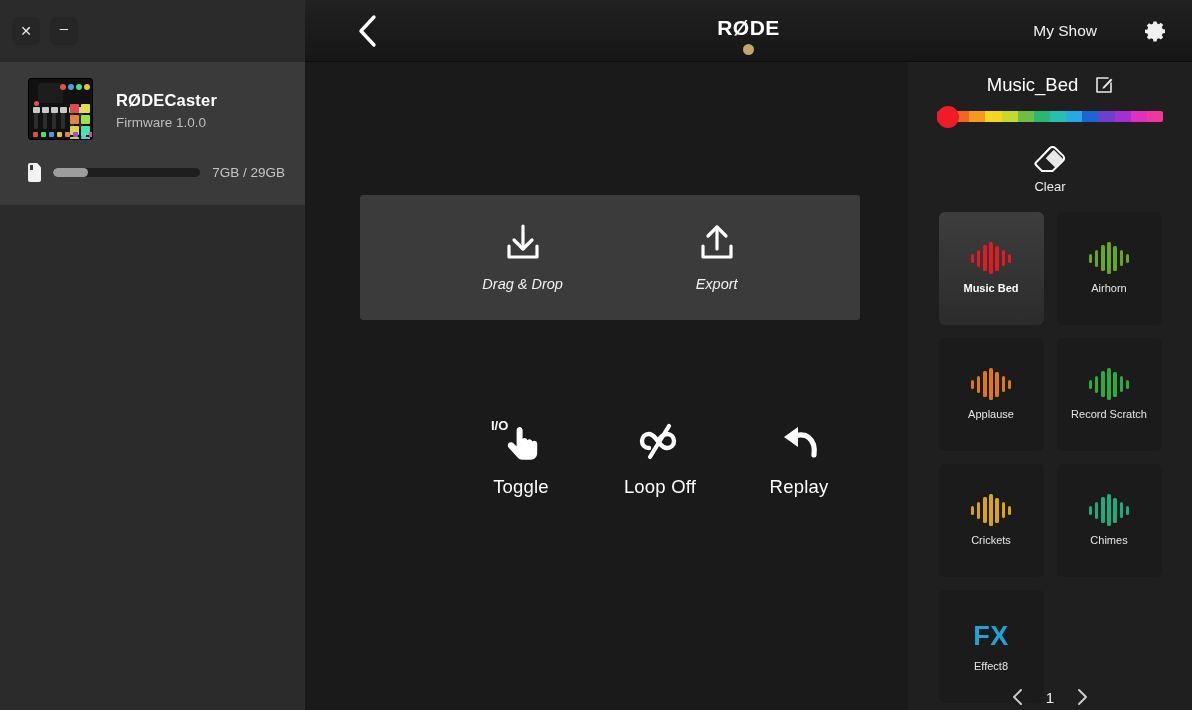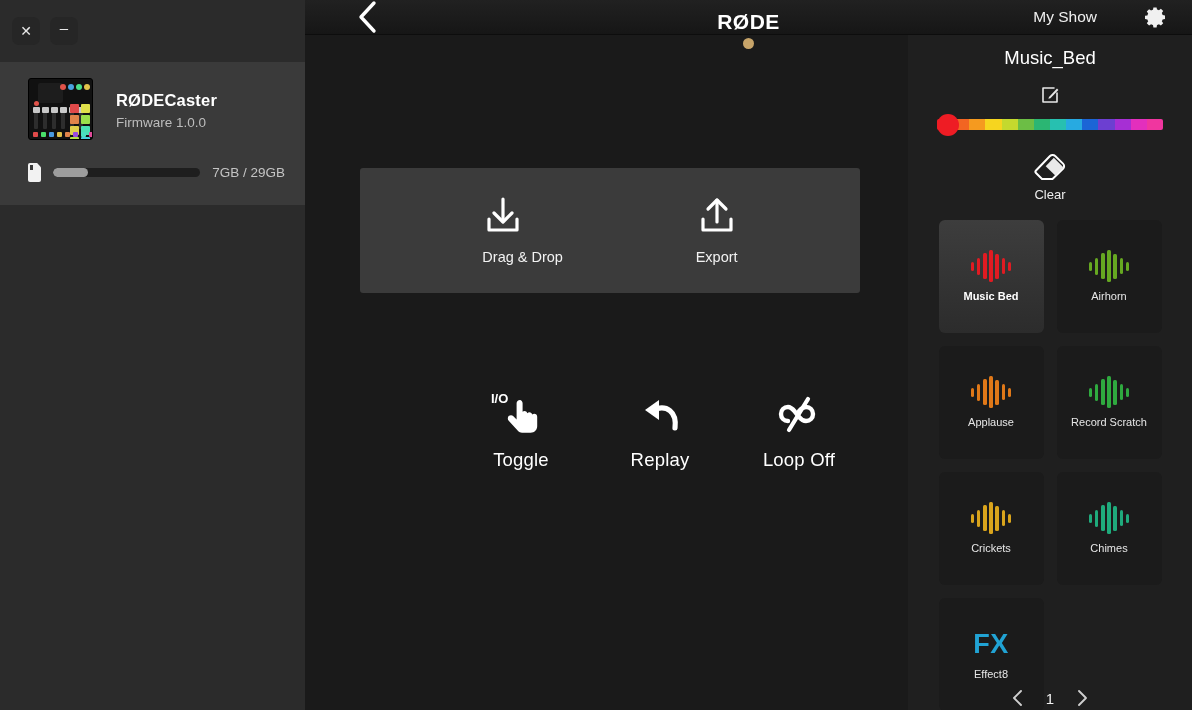--- a/index.html
+++ b/index.html
@@ -63,21 +63,21 @@
   .header {
     height: 62px; background: linear-gradient(#212121, #161616);
     display: flex; align-items: center; position: relative;
     border-bottom: 1px solid #0d0d0d;
   }
   .back-arrow {
     width: 56px; display: flex; align-items: center; justify-content: center;
     margin-left: 34px; cursor: pointer;
   }
   .brand {
-    position: absolute; left: 0; right: 0; top: 10px;
+    position: absolute; left: 0; right: 0; top: 16px;
     display: flex; flex-direction: column; align-items: center; pointer-events: none;
   }
   .brand-text {
     color: #fff; font-size: 21px; font-weight: bold; letter-spacing: .5px;
     font-family: "Liberation Sans", sans-serif;
   }
   .brand-dot { width: 11px; height: 11px; border-radius: 50%; background: #c7a469; margin-top: 4px; }
   .header-right {
     margin-left: auto; display: flex; align-items: center; gap: 47px; padding-right: 24px;
   }
@@ -87,36 +87,36 @@
   .body-area { flex: 1; display: flex; background: #1a1a1a; }
 
   
   .center { flex: 1; position: relative; }
   .dropzone {
     position: absolute; left: 55px; top: 133px; width: 500px; height: 125px;
     background: #3b3b3b; border-radius: 3px;
     display: flex; align-items: center; justify-content: space-around;
     padding: 0 56px;
   }
-  .tool { display: flex; flex-direction: column; cursor: pointer; }
+  .tool { display: flex; flex-direction: column; align-items: center; cursor: pointer; font-style: italic; }
   .tool-label { color: #f2f2f2; font-size: 14.5px; margin-top: 12px; }
   .actions {
     position: absolute; left: 168px; top: 355px; display: flex; gap: 43px;
   }
   .action { display: flex; flex-direction: column; align-items: center; cursor: pointer; width: 96px; }
   .action-label { color: #fff; font-size: 18.5px; margin-top: 11px; letter-spacing: .2px; }
   .action-icon { height: 48px; display: flex; align-items: flex-end; justify-content: center; }
 
   
   .pads-panel {
     width: 284px; flex: 0 0 284px; background: #1f1f1f;
     display: flex; flex-direction: column; align-items: center;
     padding-top: 12px; position: relative;
   }
-  .pad-title-row { display: flex; align-items: center; gap: 17px; flex-direction: column; }
+  .pad-title-row { display: flex; align-items: center; gap: 17px; }
   .pad-title { color: #fff; font-size: 18.5px; }
   .edit-icon { cursor: pointer; display: flex; }
 
   .color-slider { margin-top: 15px; width: 226px; height: 11px; position: relative; cursor: pointer; }
   .color-track {
     position: absolute; left: 0; right: 0; top: 0; height: 11px; border-radius: 2px;
   }
   .color-knob {
     position: absolute; left: 0; top: 50%; transform: translate(0, -50%);
     width: 22px; height: 22px; border-radius: 50%; background: #ee1c24;
@@ -298,36 +298,36 @@
                 <text x="1" y="13" font-family="Liberation Sans, sans-serif" font-size="13" font-weight="bold" fill="#ffffff">I/O</text>
                 <path fill="#ffffff" d="M30 10c-2 0-3.4 1.5-3.4 3.3v16.3l-3.2-3.4c-1.3-1.4-3.4-1.4-4.7-.1-1.2 1.3-1.2 3.3 0 4.6l9.4 10.3c1 1.1 2.4 1.7 3.9 1.7h8.7c3.6 0 6.5-2.9 6.5-6.5v-9.5c0-1.6-1.3-2.9-2.9-2.9-.8 0-1.5.3-2 .8-.3-1.3-1.5-2.3-2.9-2.3-.8 0-1.6.4-2.1.9-.4-1.2-1.5-2.1-2.8-2.1-.7 0-1.4.2-1.9.7V13.3C32.6 11.5 31.2 10 30 10z"></path>
               </svg>
             </span>
             <span class="action-label">Toggle</span>
           </div>
 
           <div class="action">
             <span class="action-icon">
               <svg width="62" height="48" viewBox="0 0 62 48">
-                <path d="M16 20 L30 10 L30 30 Z" fill="#ffffff"></path>
-                <path d="M24 20 C38 14 48 22 46 38" fill="none" stroke="#ffffff" stroke-width="5.2" stroke-linecap="round"></path>
-              </svg>
-            </span>
-            <span class="action-label">Replay</span>
-          </div>
-
-          <div class="action">
-            <span class="action-icon">
-              <svg width="62" height="48" viewBox="0 0 62 48">
                 <path d="M20 31c-4 0-7-3-7-7s3-7 7-7c3.2 0 5 2.3 7 4.8l4 5c2 2.5 3.8 4.2 7 4.2 4 0 7-3 7-7s-3-7-7-7c-3.2 0-5 1.8-7 4.2" fill="none" stroke="#ffffff" stroke-width="4.4" stroke-linecap="round"></path>
                 <line x1="40" y1="9" x2="21" y2="40" stroke="#ffffff" stroke-width="4.2" stroke-linecap="round"></line>
                 <line x1="40" y1="9" x2="21" y2="40" stroke="#1a1a1a" stroke-width="1.2" stroke-linecap="round" opacity="0"></line>
               </svg>
             </span>
             <span class="action-label">Loop Off</span>
+          </div>
+
+          <div class="action">
+            <span class="action-icon">
+              <svg width="62" height="48" viewBox="0 0 62 48">
+                <path d="M16 20 L30 10 L30 30 Z" fill="#ffffff"></path>
+                <path d="M24 20 C38 14 48 22 46 38" fill="none" stroke="#ffffff" stroke-width="5.2" stroke-linecap="round"></path>
+              </svg>
+            </span>
+            <span class="action-label">Replay</span>
           </div>
 
         </div>
       </section>
 
       <section class="pads-panel">
 
         <div class="pad-title-row">
           <span class="pad-title">Music_Bed</span>
           <span class="edit-icon">

